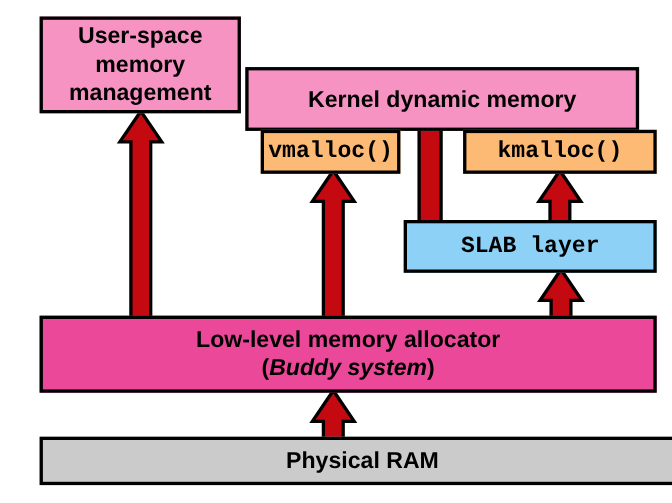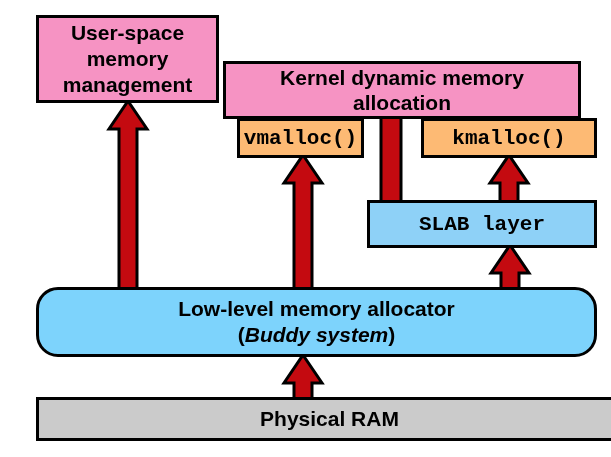--- a/index.html
+++ b/index.html
@@ -36,21 +36,21 @@
     flex-direction: column;
     align-items: center;
     justify-content: center;
     text-align: center;
     color: #000000;
     font-weight: bold;
   }
   .box-pink   { background: #f693c3; }
   .box-green  { background: #fdba74; }
   .box-blue   { background: #8ed1f7; }
-  .box-yellow { background: #7dd3fc; border-radius: 22px; }
+  .box-yellow { background: #ec4899; }
   .box-gray   { background: #cbcbcb; }
 
   .box-user-space {
     left: 36px; top: 15px; width: 183px; height: 88px;
     font-size: 21px; line-height: 26px;
   }
   .box-kernel {
     left: 223px; top: 14px; width: 358px; height: 58px;
     font-size: 21px; line-height: 25px; margin-top: 47px;
   }
@@ -96,21 +96,20 @@
   </svg>
 
   <div class="box box-pink box-user-space">
     <span>User-space</span>
     <span>memory</span>
     <span>management</span>
   </div>
 
   <div class="box box-pink box-kernel">
     <span>Kernel dynamic memory</span>
-    <span>allocation</span>
   </div>
 
   <div class="box box-green box-vmalloc">
     <span>vmalloc()</span>
   </div>
 
   <div class="box box-green box-kmalloc">
     <span>kmalloc()</span>
   </div>
 

